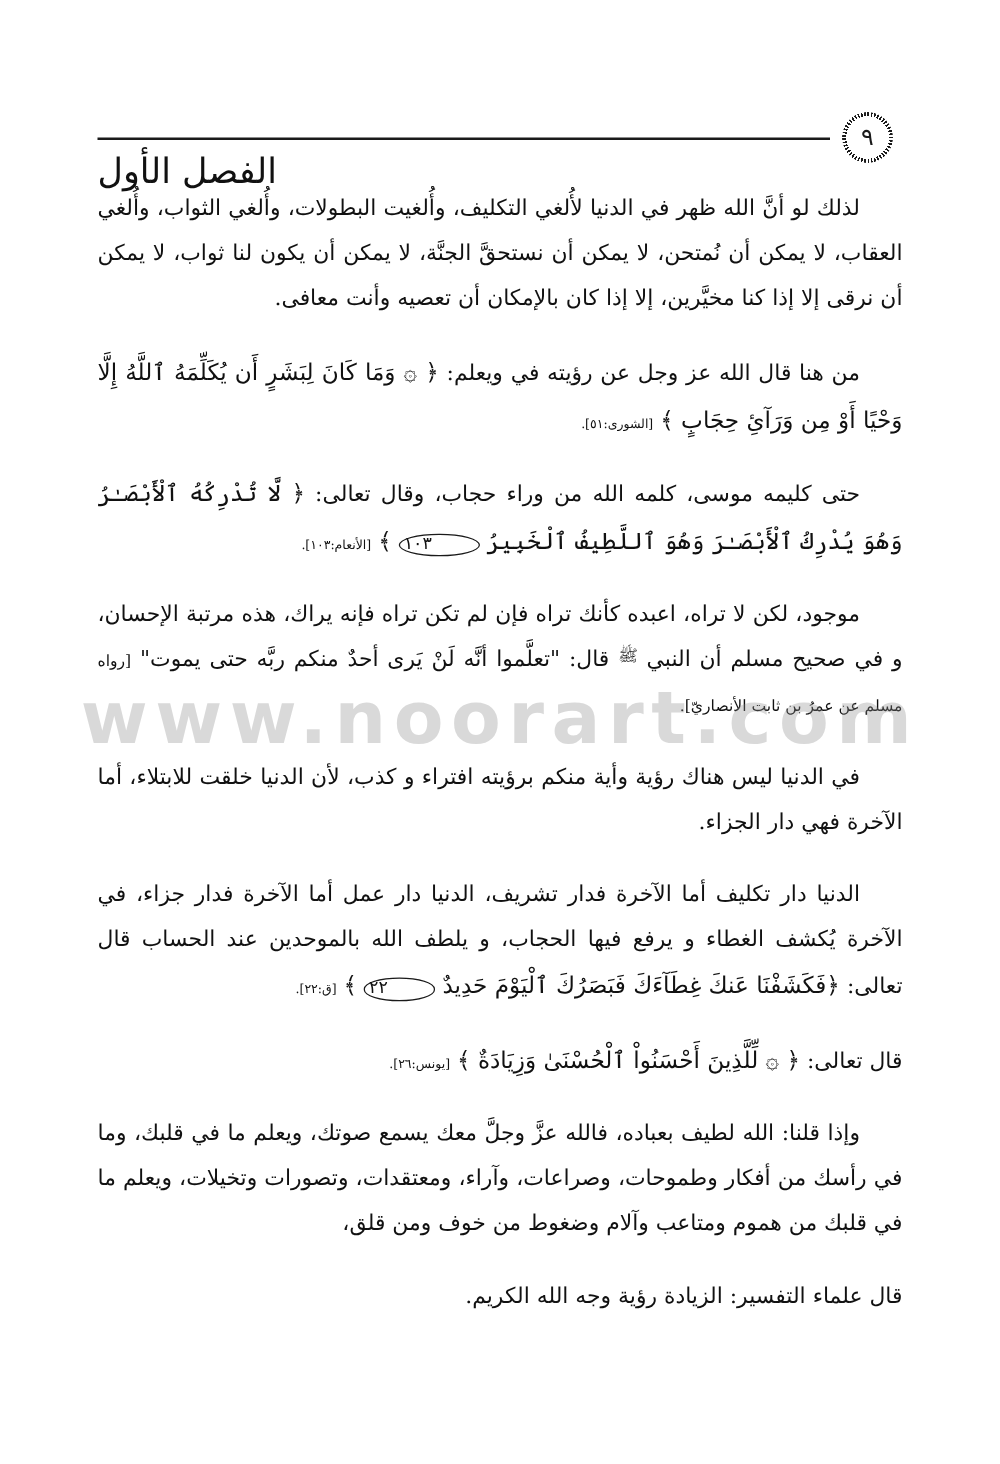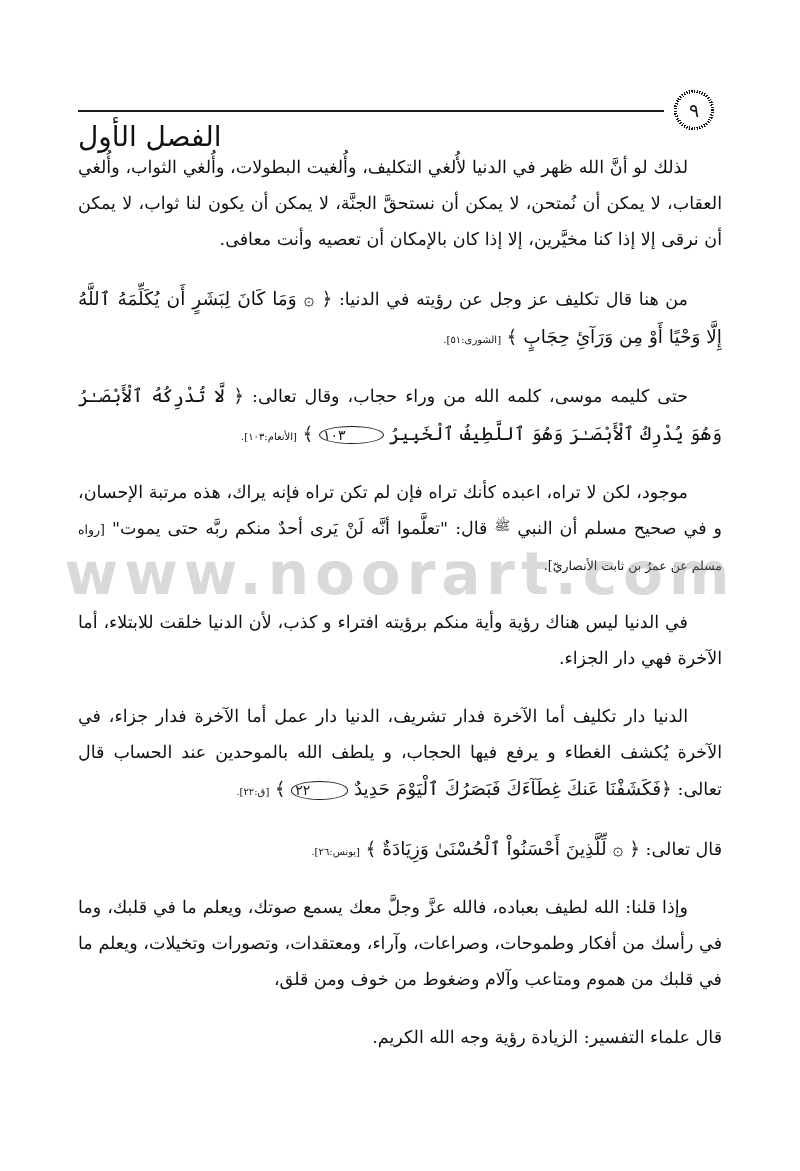--- a/index.html
+++ b/index.html
@@ -115,20 +115,21 @@
   .narr {
     font-size: 12.5px;
   }
   .ayah-mark {
     font-size: 14px;
     display: inline-block;
     border: 1px solid #1a1a1a;
     border-radius: 50%;
     padding: 0 3px;
     line-height: 1.15;
+    font-family: Liberation Serif, serif;
   }
   .sallam {
     font-size: 13px;
     vertical-align: 4px;
   }
 
   
   .watermark {
     position: absolute;
     top: 540px;
@@ -159,21 +160,21 @@
     <div class="header-title">الفصل الأول</div>
   </div>
 
   <div class="content">
 
     <p class="para">
       <span>لذلك لو أنَّ الله ظهر في الدنيا لأُلغي التكليف، وأُلغيت البطولات، وأُلغي الثواب، وأُلغي العقاب، لا يمكن أن نُمتحن، لا يمكن أن نستحقَّ الجنَّة، لا يمكن أن يكون لنا ثواب، لا يمكن أن نرقى إلا إذا كنا مخيَّرين، إلا إذا كان بالإمكان أن تعصيه وأنت معافى.</span>
     </p>
 
     <p class="para">
-      <span>من هنا قال تكليف عز وجل عن رؤيته في الدنيا:</span>
+      <span>من هنا قال الله عز وجل عن رؤيته في ويعلم:</span>
       <span class="quran">﴿ ۞ وَمَا كَانَ لِبَشَرٍ أَن يُكَلِّمَهُ ٱللَّهُ إِلَّا وَحْيًا أَوْ مِن وَرَآئِ حِجَابٍ ﴾</span>
       <span class="ref">[الشورى:٥١].</span>
     </p>
 
     <p class="para">
       <span>حتى كليمه موسى، كلمه الله من وراء حجاب، وقال تعالى:</span>
       <span class="quran">﴿ لَّا تُدْرِكُهُ ٱلْأَبْصَـٰرُ وَهُوَ يُدْرِكُ ٱلْأَبْصَـٰرَ وَهُوَ ٱللَّطِيفُ ٱلْخَبِيرُ</span>
       <span class="ayah-mark">١٠٣</span>
       <span class="quran">﴾</span>
       <span class="ref">[الأنعام:١٠٣].</span>

